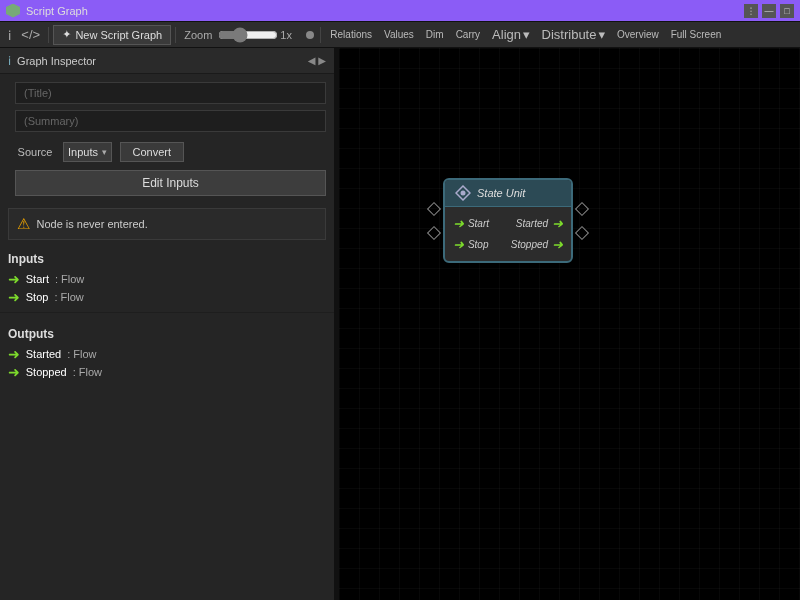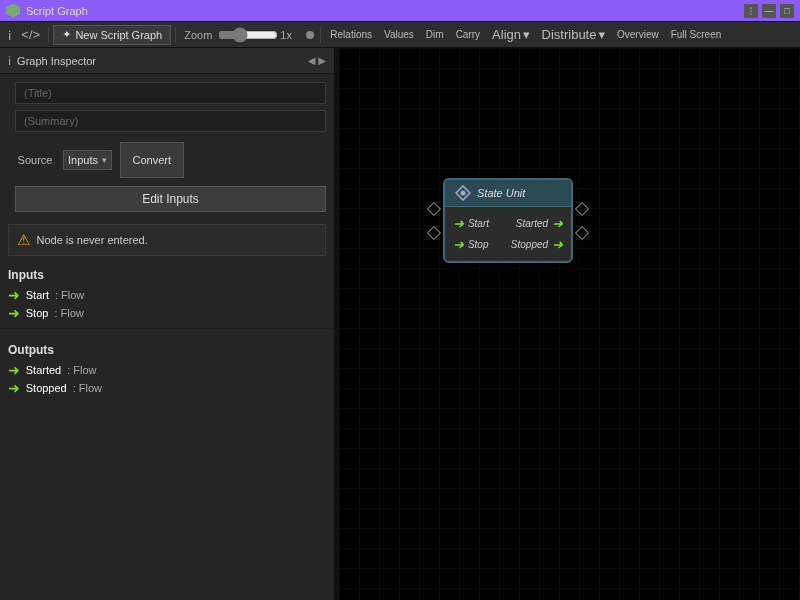--- a/index.html
+++ b/index.html
@@ -195,21 +195,21 @@
       display: flex; align-items: center; gap: 4px;
     }
     .source-select-arrow { color: #aaa; font-size: 9px; }
     .convert-btn {
       background: #3a3a3a;
       border: 1px solid #555;
       color: #ddd;
       font-size: 11px;
       cursor: pointer;
       padding: 2px 12px;
-      height: 36px;
+      height: 20px;
     }
     .edit-graph-btn {
       background: #3d3d3d;
       border: 1px solid #555;
       color: #ddd;
       font-size: 12px;
       cursor: pointer;
       padding: 5px;
       width: 100%;
       text-align: center;

